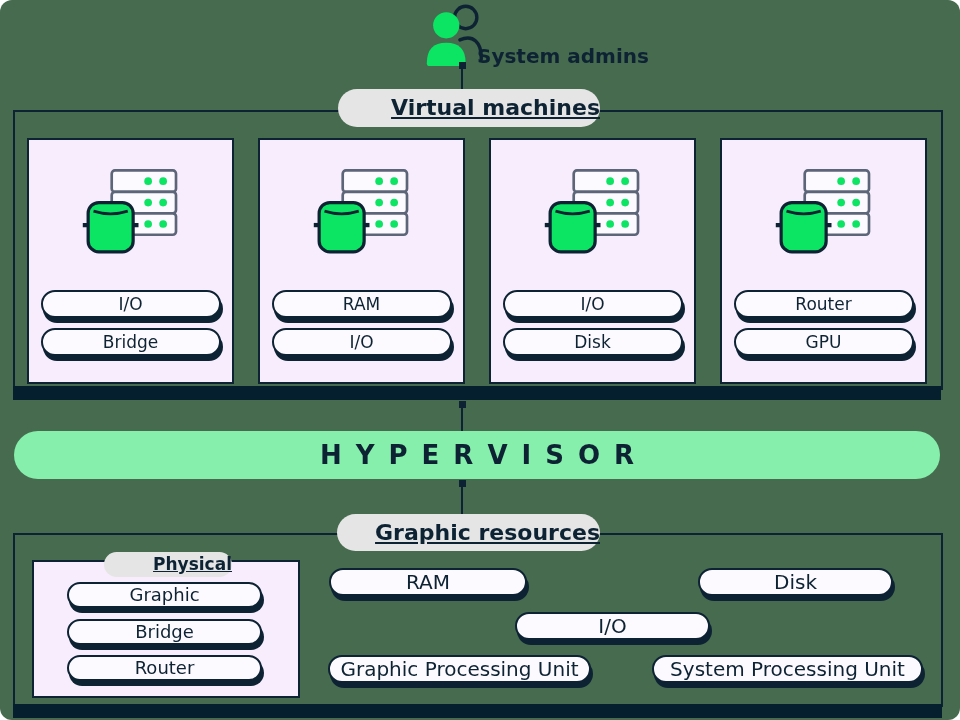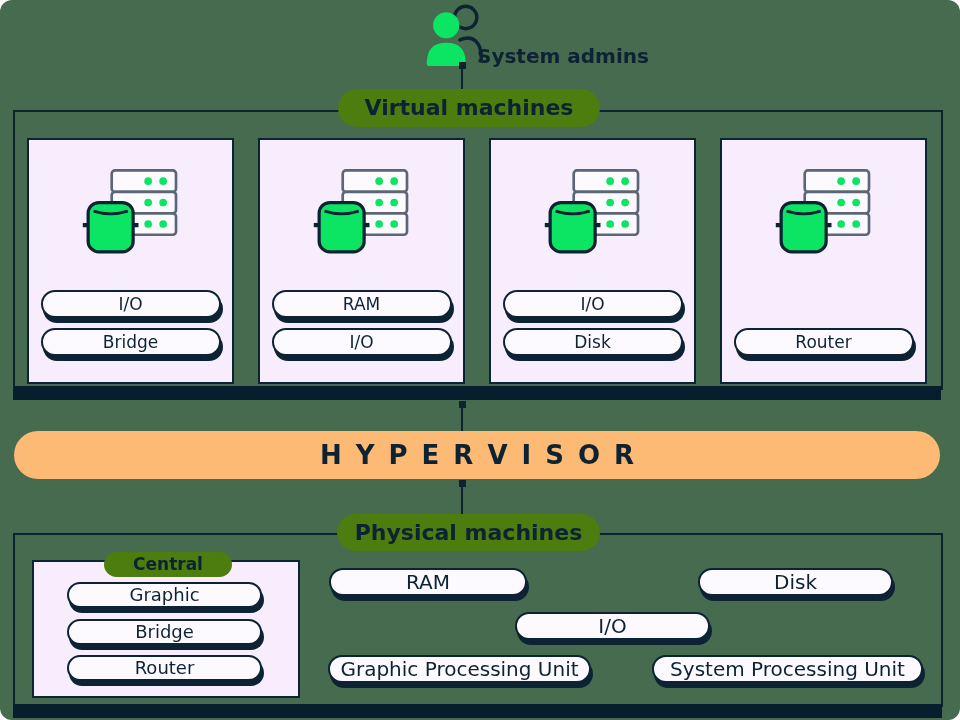--- a/index.html
+++ b/index.html
@@ -9,22 +9,22 @@
     font-family:"DejaVu Sans","Liberation Sans",sans-serif;
     color:#0d2334;
     border-radius:12px;
   }
   .abs{position:absolute;}
   
   .cline{position:absolute;width:2px;background:#0d2334;}
   .csq{position:absolute;width:7px;height:7px;background:#0d2334;}
   
   .gpill{
-    position:absolute; background:#4d7c0f; border-radius:19px;
-    text-align:center; font-weight:bold; z-index:3;
+    position:absolute; background:#e5e5e5; border-radius:19px;
+    text-align:right; font-weight:bold; z-index:3;text-decoration:underline;
   }
   
   .sbox{position:absolute; border:2px solid #0d2334;}
   .sbar{position:absolute; background:#051f2f;}
   
   .wpill{
     position:absolute; background:#fdfaff; border:2px solid #0d2334;
     border-radius:16px; box-shadow:2px 5px 0 #0d2334;
     text-align:center; font-size:20px; line-height:25px; color:#0d2334;
     box-sizing:border-box;
@@ -45,21 +45,21 @@
   }
   .cpill{
     width:180px; height:28px; background:#fdfaff; border:2px solid #0d2334;
     border-radius:15px; box-shadow:2px 5px 0 #0d2334; box-sizing:border-box;
     text-align:center; font-size:17px; line-height:24px; color:#0d2334;
   }
   .admins-label{position:absolute; left:477px; top:44px; font-size:20px; font-weight:bold;}
   .vm-title{left:338px; top:89px; width:262px; height:38px; font-size:22px; line-height:38px;}
   .hyper{
     position:absolute; left:14px; top:431px; width:926px; height:48px;
-    background:#fdba74; border-radius:24px; text-align:center;
+    background:#86efac; border-radius:24px; text-align:center;
     font-size:26px; line-height:48px; font-weight:bold; letter-spacing:14px;
     text-indent:14px;
   }
   .phys-title{left:337px; top:514px; width:263px; height:37px; font-size:22px; line-height:37px;}
   .net-box{left:32px; top:560px; width:264px; height:134px; background:#f8edfc; z-index:1;}
   .net-title{left:104px; top:552px; width:128px; height:25px; font-size:17px; line-height:25px; border-radius:13px;}
   .npill{width:195px; height:26px; font-size:18px; line-height:21px; z-index:2;}
 </style>
 </head>
 <body>
@@ -159,40 +159,41 @@
           <circle cx="78" cy="36" r="3.6" fill="#0be563"></circle>
         <circle cx="64" cy="56" r="3.6" fill="#0be563"></circle>
           <circle cx="78" cy="56" r="3.6" fill="#0be563"></circle>
         <line x1="3" y1="57" x2="10" y2="57" stroke="#0d2334" stroke-width="4"></line>
         <line x1="48" y1="57" x2="55" y2="57" stroke="#0d2334" stroke-width="4"></line>
         <rect x="8" y="36" width="42" height="46" rx="10" fill="#0be563" stroke="#0d2334" stroke-width="3"></rect>
         <path d="M13 44 Q29 49 45 44" fill="none" stroke="#0d2334" stroke-width="2.5"></path>
       </svg>
       <div class="cpills">
         <div class="cpill">Router</div>
+        <div class="cpill">GPU</div>
       </div>
     </div>
   </div>
 
   <div class="sbar" style="left:13px;top:386px;width:928px;height:14px;"></div>
 
   <div class="csq" style="left:459px;top:401px;"></div>
   <div class="cline" style="left:461px;top:401px;height:30px;"></div>
 
   <div class="hyper">HYPERVISOR</div>
 
   <div class="csq" style="left:459px;top:480px;"></div>
   <div class="cline" style="left:461px;top:482px;height:32px;"></div>
 
-  <div class="gpill phys-title">Physical machines</div>
+  <div class="gpill phys-title">Graphic resources</div>
   <div class="sbox" style="left:13px;top:533px;width:926px;height:170px;"></div>
   <div class="sbar" style="left:13px;top:704px;width:929px;height:14px;"></div>
 
   <div class="sbox net-box"></div>
-  <div class="gpill net-title">Central</div>
+  <div class="gpill net-title">Physical</div>
   <div class="wpill npill" style="left:67px;top:582px;">Graphic</div>
   <div class="wpill npill" style="left:67px;top:619px;">Bridge</div>
   <div class="wpill npill" style="left:67px;top:655px;">Router</div>
 
   <div class="wpill" style="left:329px;top:568px;width:198px;height:28px;">RAM</div>
   <div class="wpill" style="left:698px;top:568px;width:195px;height:28px;">Disk</div>
   <div class="wpill" style="left:515px;top:612px;width:195px;height:28px;">I/O</div>
   <div class="wpill" style="left:328px;top:655px;width:263px;height:28px;text-align:center;">Graphic Processing Unit</div>
   <div class="wpill" style="left:652px;top:655px;width:271px;height:28px;">System Processing Unit</div>
 

